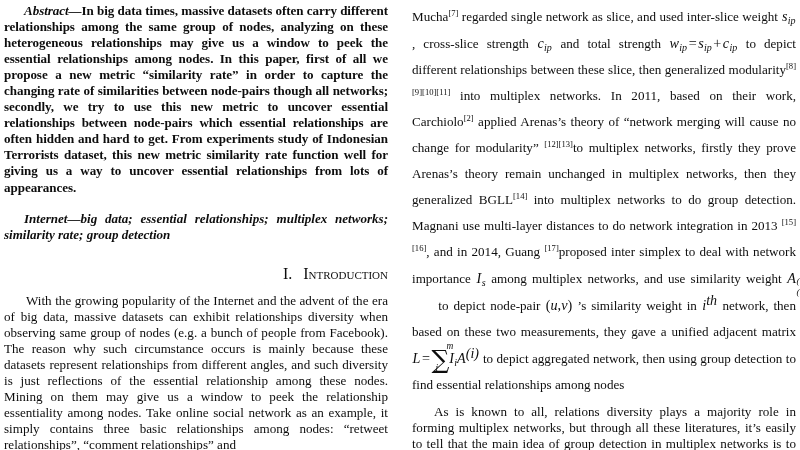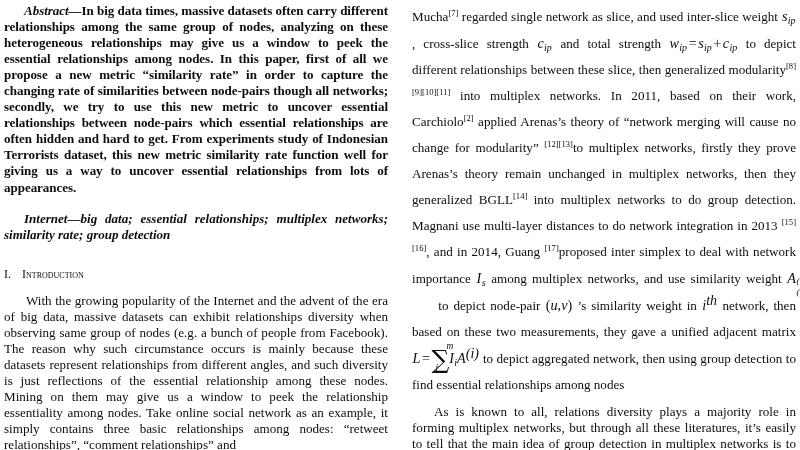--- a/index.html
+++ b/index.html
@@ -63,22 +63,22 @@
   .keywords {
     font-weight: bold;
     font-style: italic;
     font-size: 13.05px;
     line-height: 16.05px;
     text-indent: 20px;
     margin-top: 15px;
   }
 
   .section-head {
-    text-align: left;
-    font-size: 12px;
+    text-align: right;
+    font-size: 16px;
     line-height: 16px;
     margin-top: 23px;
     margin-bottom: 0;
     font-variant: small-caps;
     white-space: nowrap;
   }
   .section-head .numeral {
     font-variant: normal;
     margin-right: 11px;
   }

